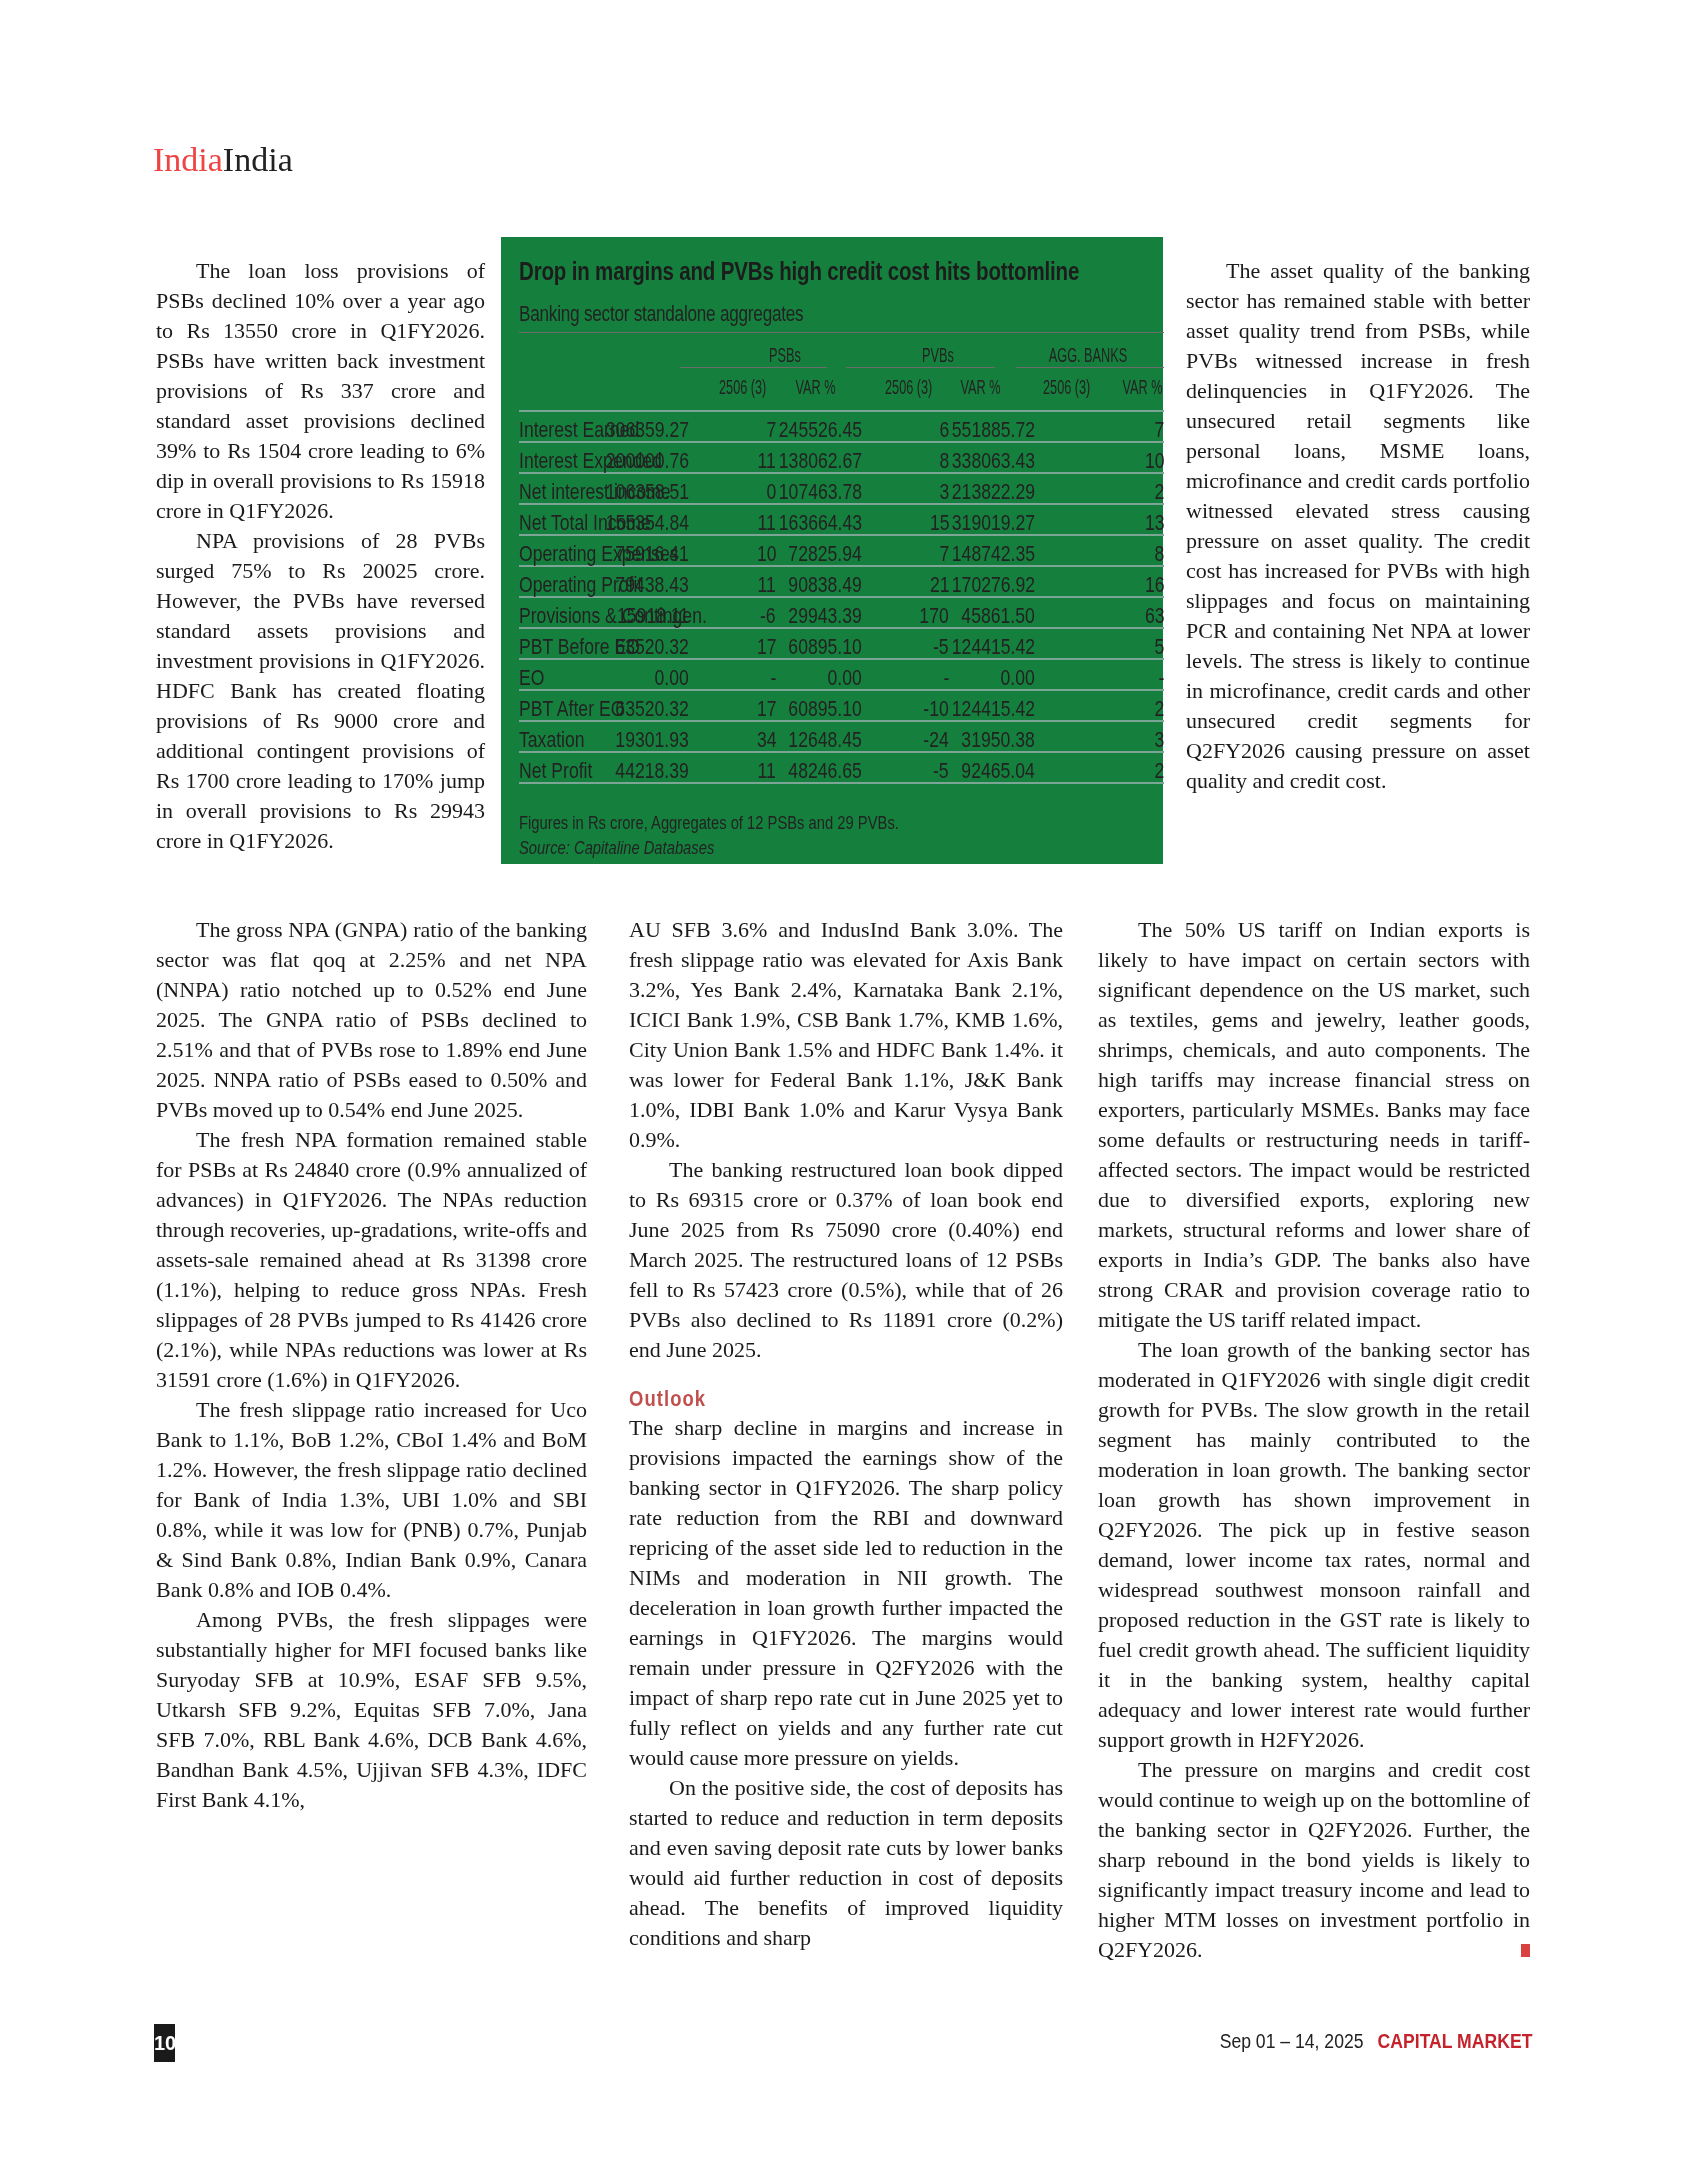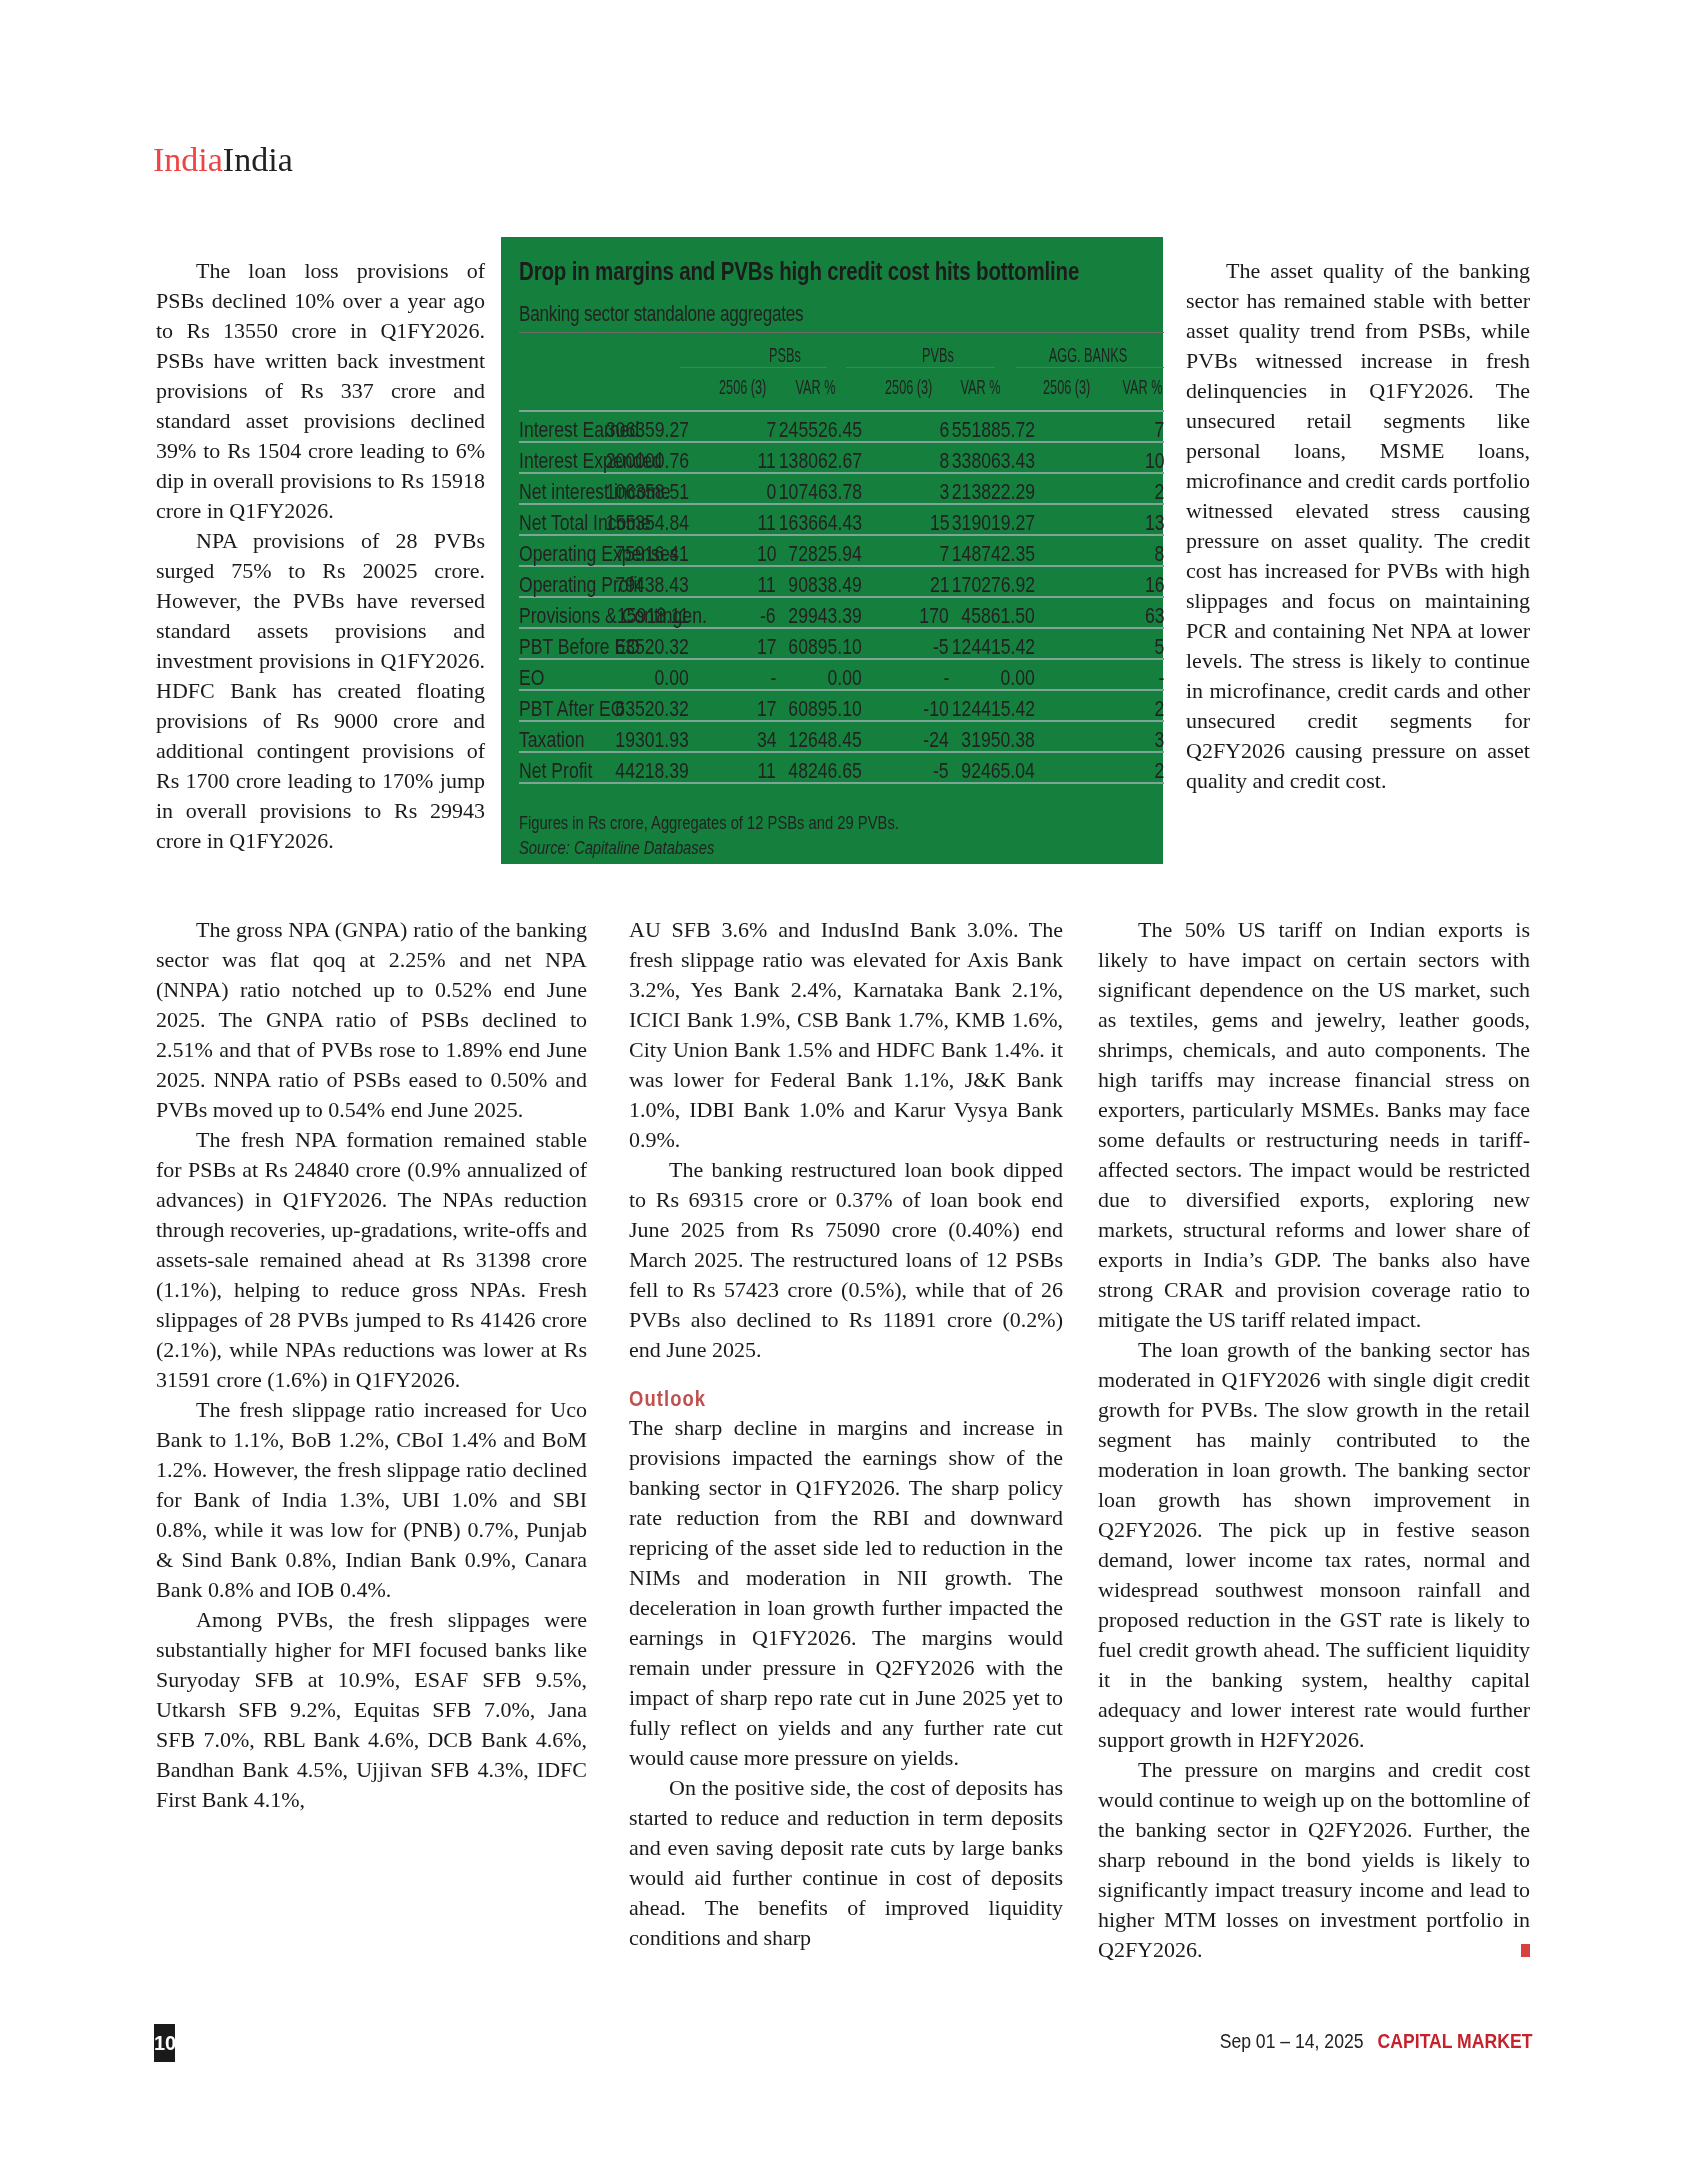--- a/index.html
+++ b/index.html
@@ -207,21 +207,21 @@
   <p>The fresh NPA formation remained stable for PSBs at Rs 24840 crore (0.9% annualized of advances) in Q1FY2026. The NPAs reduction through recoveries, up-gradations, write-offs and assets-sale remained ahead at Rs 31398 crore (1.1%), helping to reduce gross NPAs. Fresh slippages of 28 PVBs jumped to Rs 41426 crore (2.1%), while NPAs reductions was lower at Rs 31591 crore (1.6%) in Q1FY2026.</p>
   <p>The fresh slippage ratio increased for Uco Bank to 1.1%, BoB 1.2%, CBoI 1.4% and BoM 1.2%. However, the fresh slippage ratio declined for Bank of India 1.3%, UBI 1.0% and SBI 0.8%, while it was low for (PNB) 0.7%, Punjab &amp; Sind Bank 0.8%, Indian Bank 0.9%, Canara Bank 0.8% and IOB 0.4%.</p>
   <p>Among PVBs, the fresh slippages were substantially higher for MFI focused banks like Suryoday SFB at 10.9%, ESAF SFB 9.5%, Utkarsh SFB 9.2%, Equitas SFB 7.0%, Jana SFB 7.0%, RBL Bank 4.6%, DCB Bank 4.6%, Bandhan Bank 4.5%, Ujjivan SFB 4.3%, IDFC First Bank 4.1%,</p>
 </div>
 
 <div class="col" id="col-mid">
   <p class="noindent">AU SFB 3.6% and IndusInd Bank 3.0%. The fresh slippage ratio was elevated for Axis Bank 3.2%, Yes Bank 2.4%, Karnataka Bank 2.1%, ICICI Bank 1.9%, CSB Bank 1.7%, KMB 1.6%, City Union Bank 1.5% and HDFC Bank 1.4%. it was lower for Federal Bank 1.1%, J&amp;K Bank 1.0%, IDBI Bank 1.0% and Karur Vysya Bank 0.9%.</p>
   <p>The banking restructured loan book dipped to Rs 69315 crore or 0.37% of loan book end June 2025 from Rs 75090 crore (0.40%) end March 2025. The restructured loans of 12 PSBs fell to Rs 57423 crore (0.5%), while that of 26 PVBs also declined to Rs 11891 crore (0.2%) end June 2025.</p>
   <div class="outlook-heading">Outlook</div>
   <p class="noindent">The sharp decline in margins and increase in provisions impacted the earnings show of the banking sector in Q1FY2026. The sharp policy rate reduction from the RBI and downward repricing of the asset side led to reduction in the NIMs and moderation in NII growth. The deceleration in loan growth further impacted the earnings in Q1FY2026. The margins would remain under pressure in Q2FY2026 with the impact of sharp repo rate cut in June 2025 yet to fully reflect on yields and any further rate cut would cause more pressure on yields.</p>
-  <p>On the positive side, the cost of deposits has started to reduce and reduction in term deposits and even saving deposit rate cuts by large banks would aid further continue in cost of deposits ahead. The benefits of improved liquidity conditions and sharp</p>
+  <p>On the positive side, the cost of deposits has started to reduce and reduction in term deposits and even saving deposit rate cuts by lower banks would aid further reduction in cost of deposits ahead. The benefits of improved liquidity conditions and sharp</p>
 </div>
 
 <div class="col" id="col-right-top">
   <p>The asset quality of the banking sector has remained stable with better asset quality trend from PSBs, while PVBs witnessed increase in fresh delinquencies in Q1FY2026. The unsecured retail segments like personal loans, MSME loans, microfinance and credit cards portfolio witnessed elevated stress causing pressure on asset quality. The credit cost has increased for PVBs with high slippages and focus on maintaining PCR and containing Net NPA at lower levels. The stress is likely to continue in microfinance, credit cards and other unsecured credit segments for Q2FY2026 causing pressure on asset quality and credit cost.</p>
 </div>
 
 <div class="col" id="col-right-bottom">
   <p>The 50% US tariff on Indian exports is likely to have impact on certain sectors with significant dependence on the US market, such as textiles, gems and jewelry, leather goods, shrimps, chemicals, and auto components. The high tariffs may increase financial stress on exporters, particularly MSMEs. Banks may face some defaults or restructuring needs in tariff-affected sectors. The impact would be restricted due to diversified exports, exploring new markets, structural reforms and lower share of exports in India’s GDP. The banks also have strong CRAR and provision coverage ratio to mitigate the US tariff related impact.</p>
   <p>The loan growth of the banking sector has moderated in Q1FY2026 with single digit credit growth for PVBs. The slow growth in the retail segment has mainly contributed to the moderation in loan growth. The banking sector loan growth has shown improvement in Q2FY2026. The pick up in festive season demand, lower income tax rates, normal and widespread southwest monsoon rainfall and proposed reduction in the GST rate is likely to fuel credit growth ahead. The sufficient liquidity it in the banking system, healthy capital adequacy and lower interest rate would further support growth in H2FY2026.</p>
   <p><span>The pressure on margins and credit cost would continue to weigh up on the bottomline of the banking sector in Q2FY2026. Further, the sharp rebound in the bond yields is likely to significantly impact treasury income and lead to higher MTM losses on investment portfolio in Q2FY2026.</span><span class="end-mark"></span></p>

